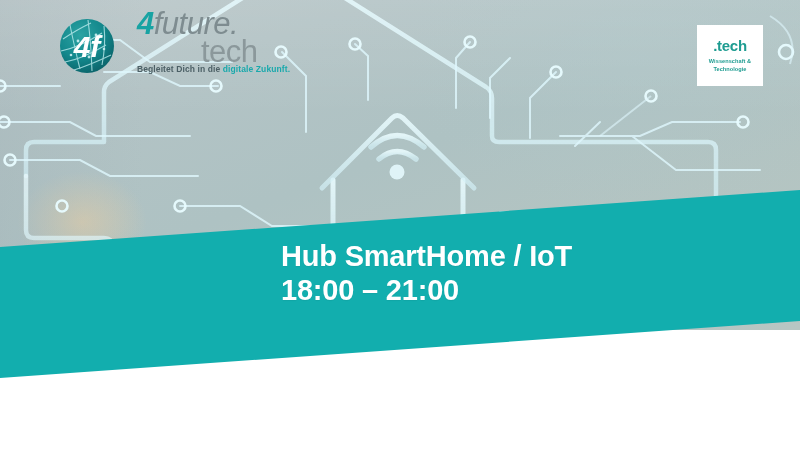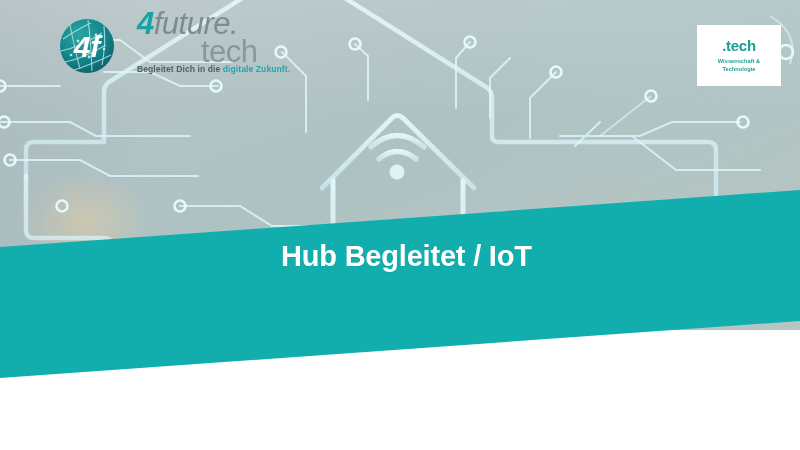--- a/index.html
+++ b/index.html
@@ -87,21 +87,21 @@
     color: #4c6066;
     white-space: nowrap;
     letter-spacing: 0.1px;
   }
   .wm-tagline .hl { color: #19a9ac; }
 
   
   .tech-badge {
     position: absolute;
     left: 697px; top: 25px;
-    width: 84px; height: 61px;
+    width: 66px; height: 61px;
     background: #ffffff;
     display: flex;
     flex-direction: column;
     align-items: center;
     justify-content: center;
     box-shadow: 0 0 0 0 rgba(0,0,0,0);
   }
   .tech-badge-main {
     font-size: 15px;
     font-weight: 700;
@@ -264,16 +264,17 @@
       <div>Technologie</div>
     </div>
   </div>
 
   <svg class="band" viewBox="0 0 800 450">
     <polygon points="0,247 800,190 800,321 0,378" fill="#12aeae"></polygon>
     <polygon points="0,378 800,321 800,330 0,387" fill="#12aeae" opacity="0.0"></polygon>
   </svg>
 
   <div class="band-title">
-    <span class="t1">Hub Begleitet / IoT</span>
+    <span class="t1">Hub SmartHome / IoT</span>
+    <span class="t2">18:00 – 21:00</span>
   </div>
 
 </div>
 
 </body></html>

